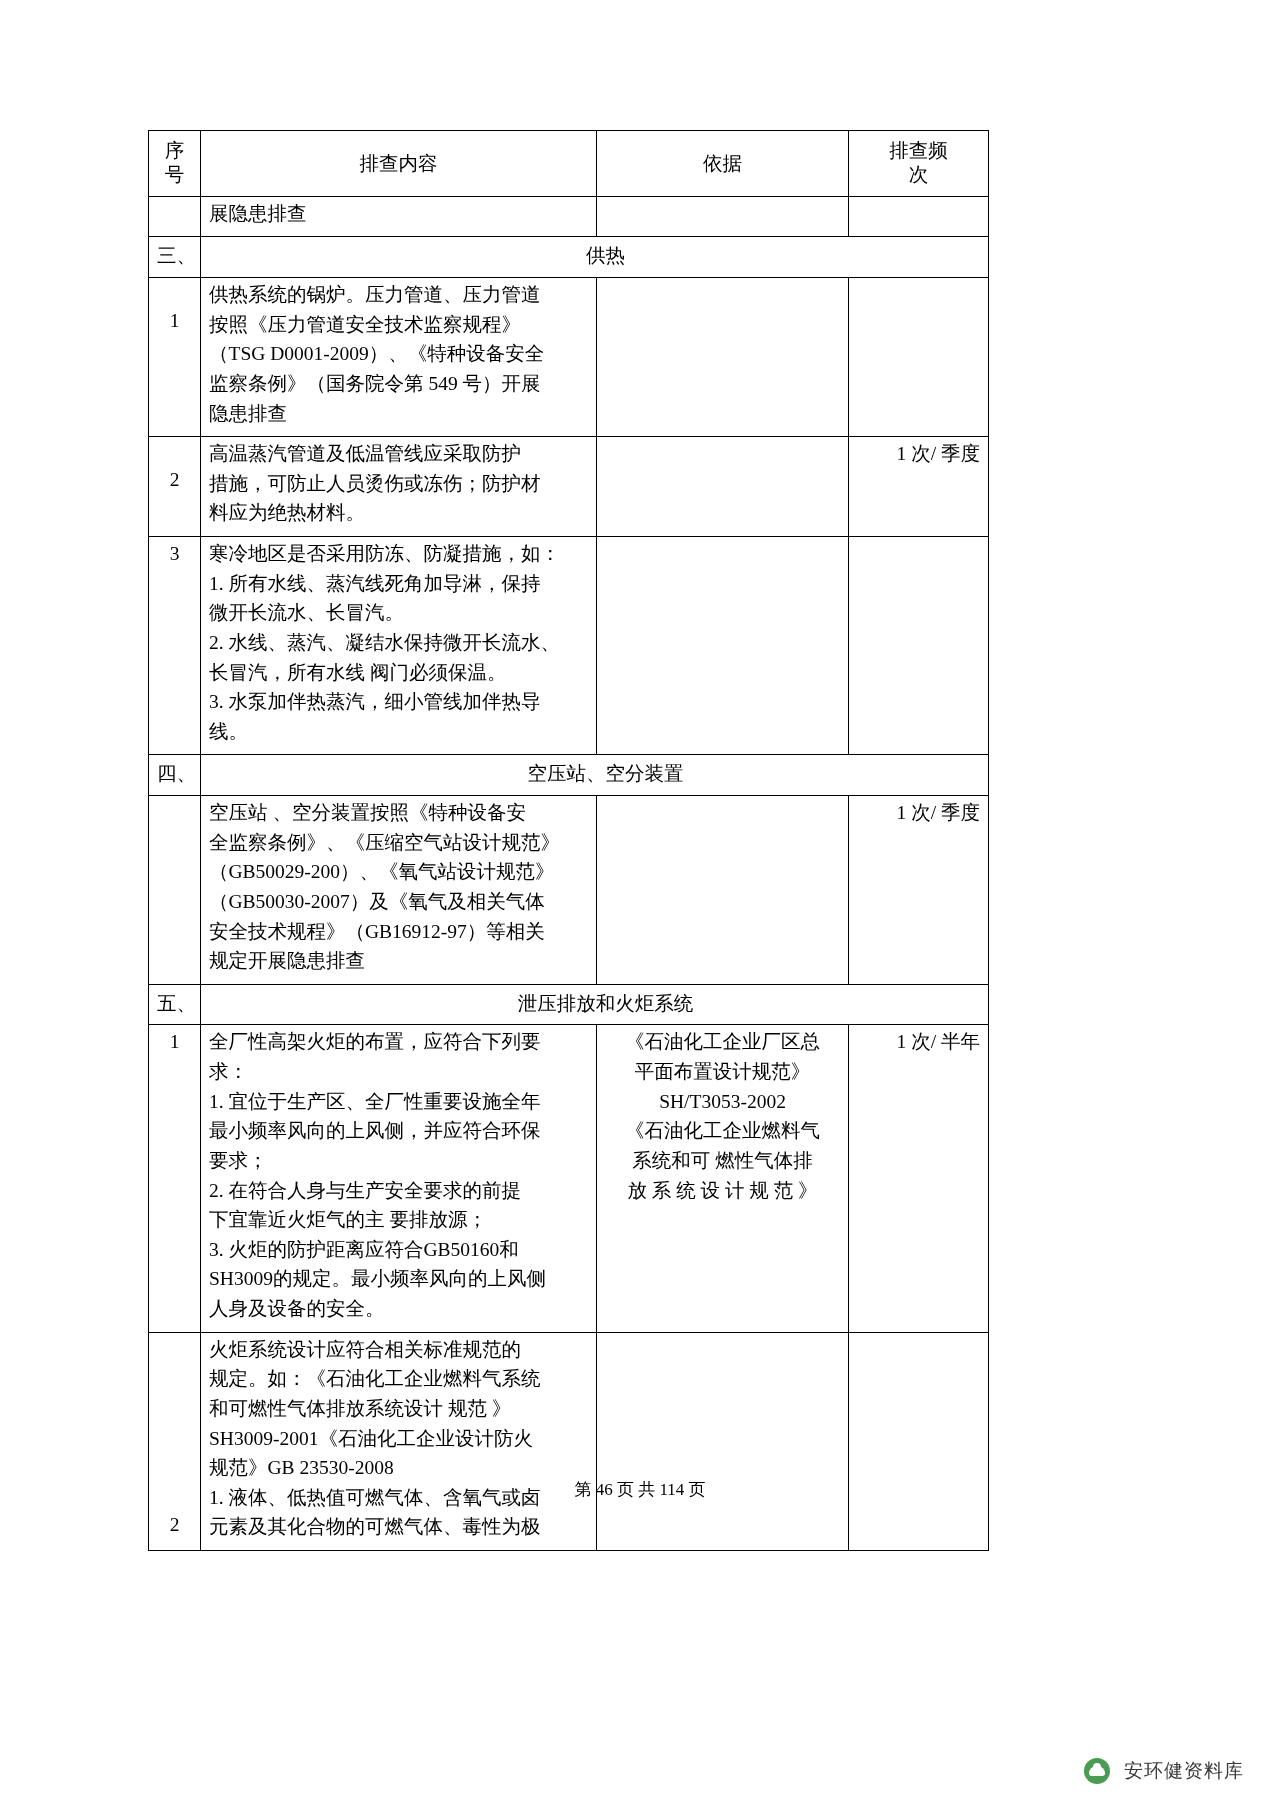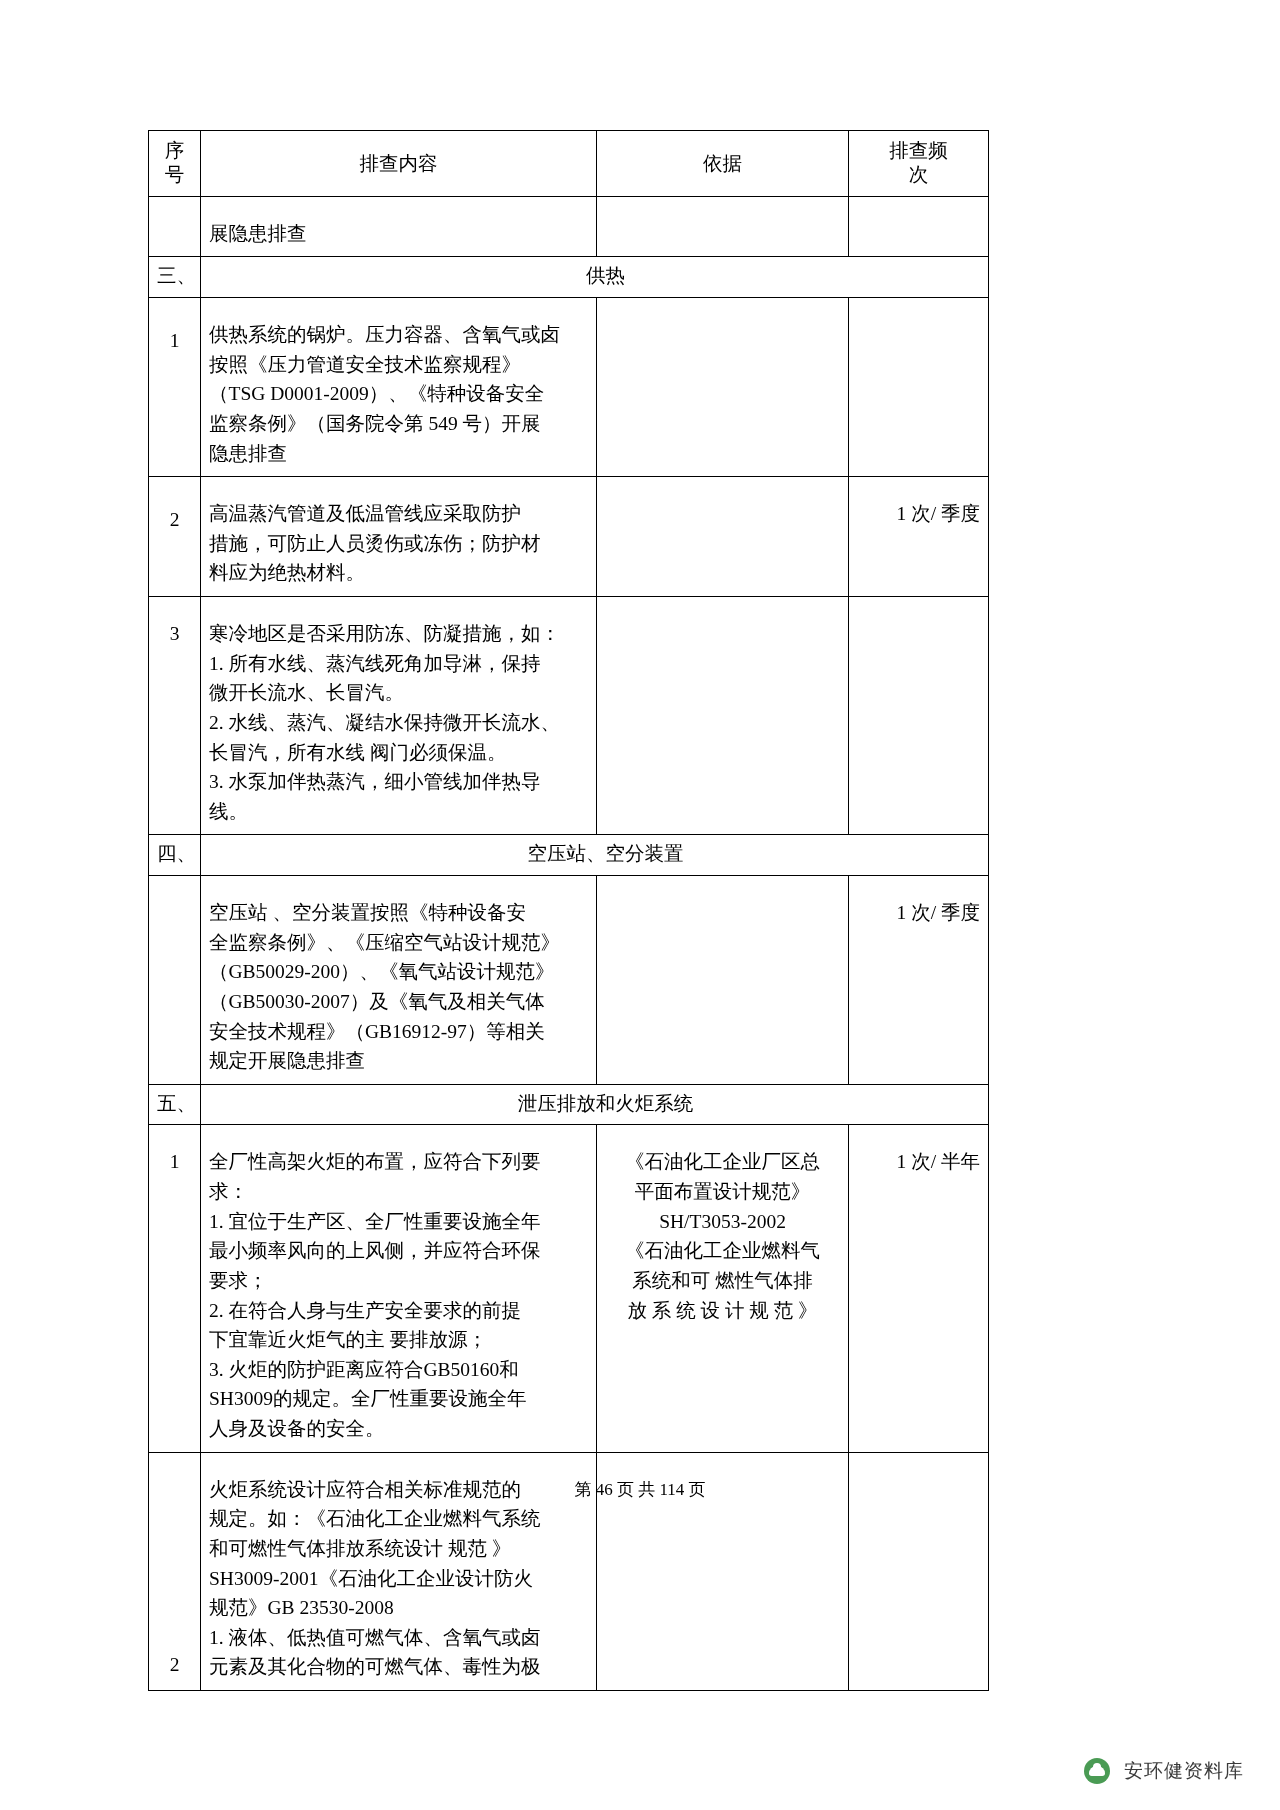--- a/index.html
+++ b/index.html
@@ -25,21 +25,21 @@
     position: absolute;
     left: 148px;
     top: 130px;
     width: 840px;
     border-collapse: collapse;
     table-layout: fixed;
   }
   .doc-table td, .doc-table th {
     border: 1px solid #000;
     vertical-align: top;
-    padding: 22px 8px 8px 8px;
+    padding: 2px 8px 8px 8px;
     font-size: 19.5px;
     line-height: 1.52;
     font-weight: normal;
   }
   col.c-no { width: 52px; }
   col.c-content { width: 396px; }
   col.c-basis { width: 252px; }
   col.c-freq { width: 140px; }
 
   .hdr td {
@@ -168,21 +168,21 @@
       </tr>
 
       <tr class="section-row">
         <td class="section-no">三、</td>
         <td class="section-title" colspan="3">供热</td>
       </tr>
 
       <tr>
         <td class="no-cell top">1</td>
         <td class="content-cell">
-          <span class="ln">供热系统的锅炉。压力容器、含氧气或卤</span>
+          <span class="ln">供热系统的锅炉。压力管道、压力管道</span>
           <span class="ln">按照《压力管道安全技术监察规程》</span>
           <span class="ln">（TSG D0001-2009）、《特种设备安全</span>
           <span class="ln">监察条例》（国务院令第 549 号）开展</span>
           <span class="ln">隐患排查</span>
         </td>
         <td class="basis-cell"></td>
         <td class="freq-cell"></td>
       </tr>
 
       <tr>
@@ -245,21 +245,21 @@
         <td class="no-cell">1</td>
         <td class="content-cell">
           <span class="ln">全厂性高架火炬的布置，应符合下列要</span>
           <span class="ln">求：</span>
           <span class="ln">1. 宜位于生产区、全厂性重要设施全年</span>
           <span class="ln">最小频率风向的上风侧，并应符合环保</span>
           <span class="ln">要求；</span>
           <span class="ln">2. 在符合人身与生产安全要求的前提</span>
           <span class="ln">下宜靠近火炬气的主 要排放源；</span>
           <span class="ln">3. 火炬的防护距离应符合GB50160和</span>
-          <span class="ln">SH3009的规定。全厂性重要设施全年</span>
+          <span class="ln">SH3009的规定。最小频率风向的上风侧</span>
           <span class="ln">人身及设备的安全。</span>
         </td>
         <td class="basis-cell center-basis">
           <span class="ln">《石油化工企业厂区总</span>
           <span class="ln">平面布置设计规范》</span>
           <span class="ln">SH/T3053-2002</span>
           <span class="ln">《石油化工企业燃料气</span>
           <span class="ln">系统和可 燃性气体排</span>
           <span class="ln">放 系 统 设 计 规 范 》</span>
         </td>

